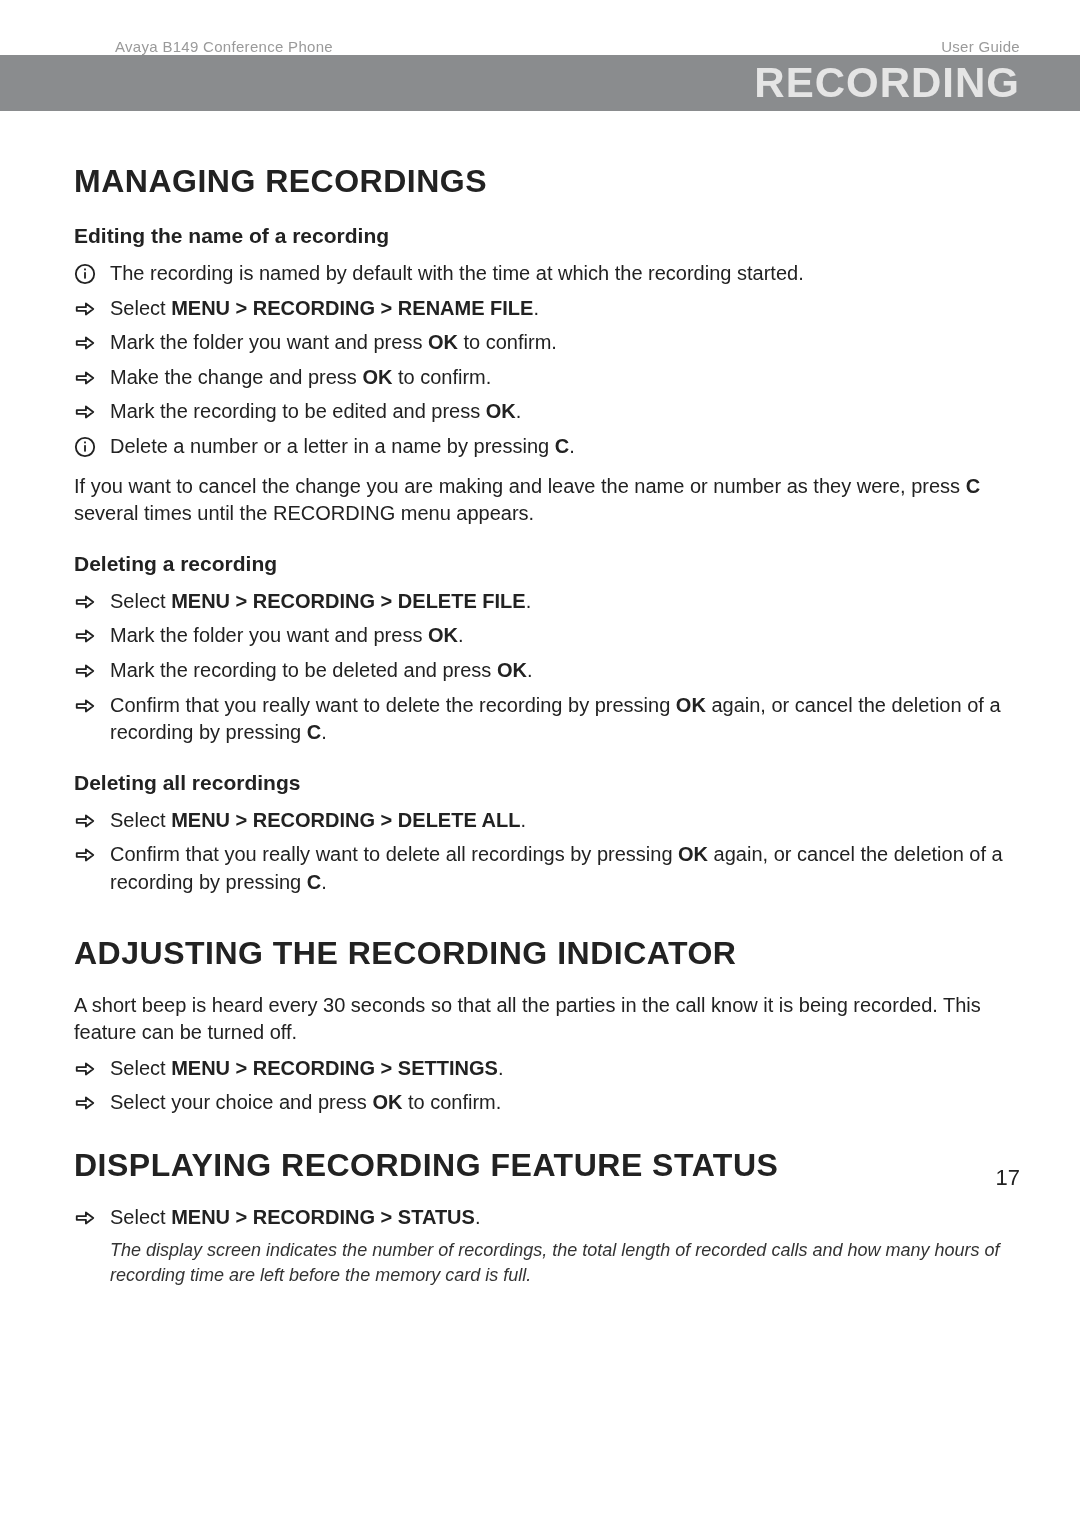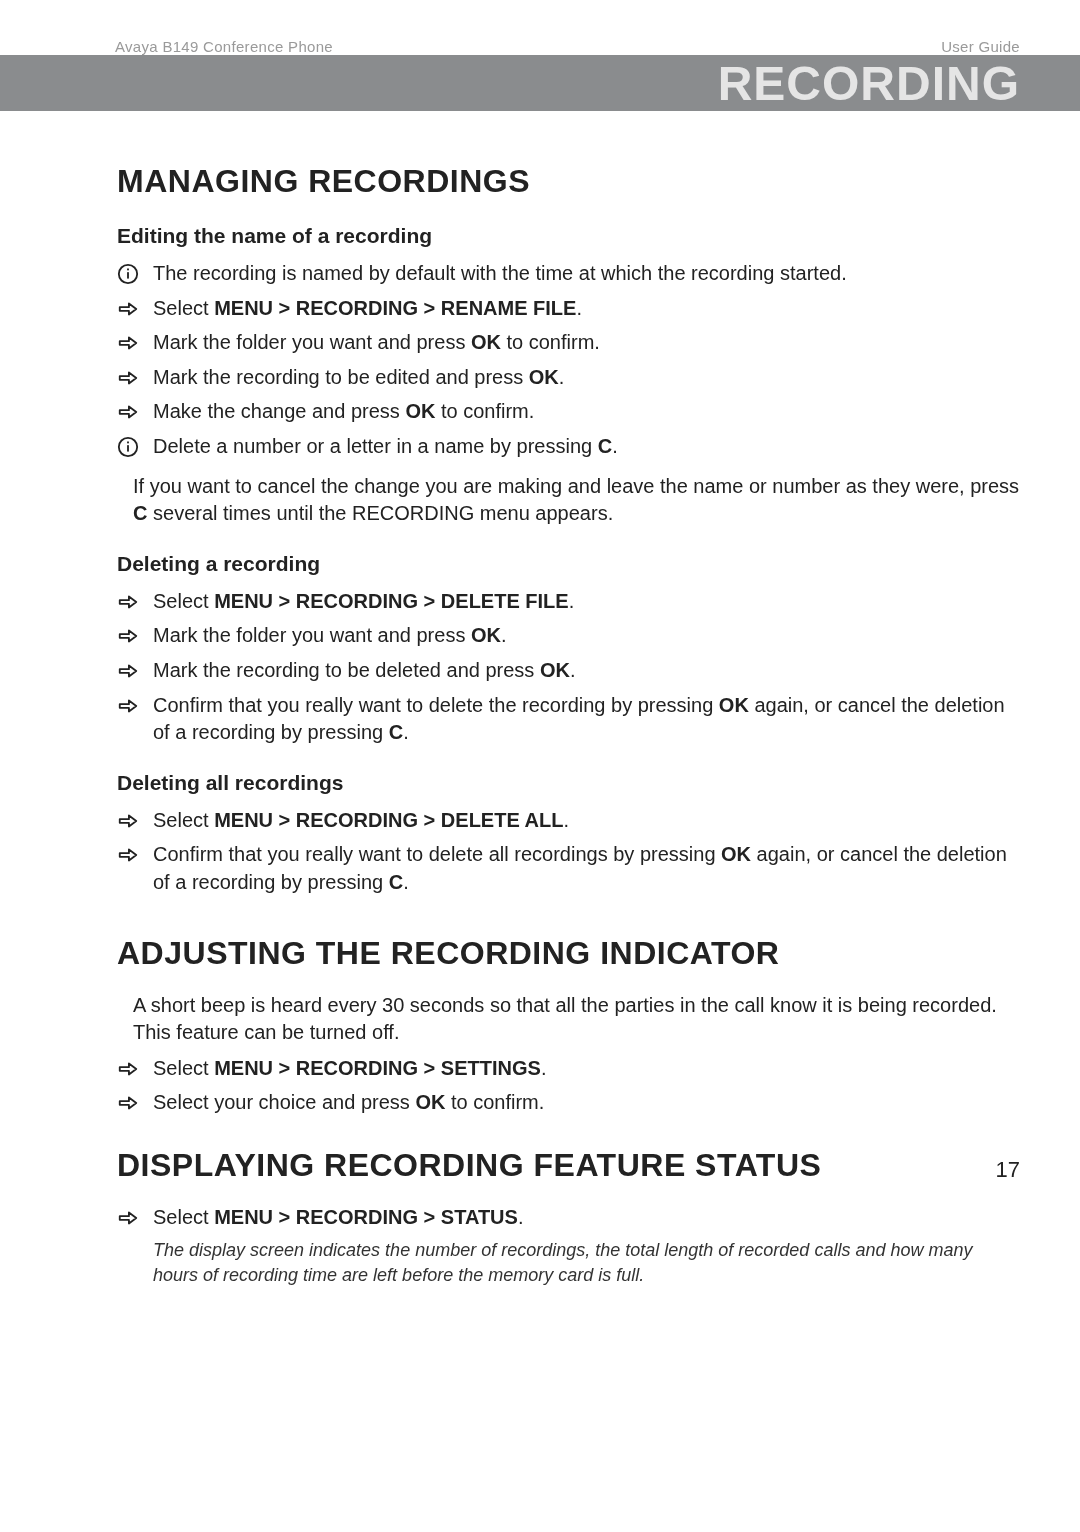--- a/index.html
+++ b/index.html
@@ -1,32 +1,32 @@
 <!DOCTYPE html>
 <html><head>
 <meta charset="utf-8">
 <style>
   * { box-sizing: border-box; margin: 0; padding: 0; }
   html, body { width: 1080px; height: 1532px; background: #fff; font-family: "Helvetica Neue", Arial, sans-serif; color: #222; }
   .page { width: 1080px; height: 1227px; position: relative; }
   .top-meta { padding: 38px 60px 0 115px; display: flex; justify-content: space-between; font-size: 15px; color: #9a9a9a; letter-spacing: .3px; }
   .title-band { background: #8a8c8e; height: 56px; width: 100%; display:flex; align-items:center; justify-content:flex-end; padding-right:60px; }
-  .title-band span { color: #e5e5e5; font-size: 48px; font-weight: 600; letter-spacing: 1px; }
-  .content { padding: 34px 60px 0 117px; }
+  .title-band span { color: #e5e5e5; font-size: 42px; font-weight: 600; letter-spacing: 1px; }
+  .content { padding: 34px 60px 0 74px; }
   h1 { font-size: 32px; font-weight: 700; letter-spacing: .5px; margin-top: 18px; margin-bottom: 20px; font-family: Arial, sans-serif; }
   h2 { font-size: 21px; font-weight: 700; margin-top: 24px; margin-bottom: 12px; font-family: Arial, sans-serif; }
   p, li { font-size: 20px; line-height: 1.38; }
   p { margin: 8px 0; }
   ul.steps { list-style: none; padding: 0; margin: 0; }
   ul.steps li { position: relative; padding-left: 36px; margin: 7px 0; }
   .arrow-icon, .info-icon { position: absolute; left: 0; top: 3px; width: 22px; height: 22px; }
   .info-icon svg, .arrow-icon svg { width: 22px; height: 22px; }
-  .para { margin: 12px 0 8px 16px; }
+  .para { margin: 12px 0 8px 0; }
   .note { font-style: italic; font-size: 18px; color:#333; margin: 4px 0 0 36px; line-height:1.35; }
-  .pagenum { position: absolute; right: 60px; bottom: 44px; font-size: 22px; }
+  .pagenum { position: absolute; right: 60px; bottom: 36px; font-size: 22px; }
   b { font-weight: 700; }
 </style>
 </head>
 <body>
 <div class="page">
 
 <div class="top-meta">
   <span>Avaya B149 Conference Phone</span>
   <span>User Guide</span>
 </div>
@@ -65,29 +65,29 @@
             </svg>
       </span>
       <span><span>Mark the folder you want and press </span><b>OK</b><span> to confirm.</span></span>
     </li>
     <li>
       <span class="arrow-icon">
         <svg viewBox="0 0 24 24">
               <path d="M3 10 H13 V6 L21 12 L13 18 V14 H3 Z" fill="none" stroke="#222" stroke-width="2" stroke-linejoin="round"></path>
             </svg>
       </span>
-      <span><span>Mark the recording to be edited and press </span><b>OK</b><span>.</span></span>
+      <span><span>Make the change and press </span><b>OK</b><span> to confirm.</span></span>
     </li>
     <li>
       <span class="arrow-icon">
         <svg viewBox="0 0 24 24">
               <path d="M3 10 H13 V6 L21 12 L13 18 V14 H3 Z" fill="none" stroke="#222" stroke-width="2" stroke-linejoin="round"></path>
             </svg>
       </span>
-      <span><span>Make the change and press </span><b>OK</b><span> to confirm.</span></span>
+      <span><span>Mark the recording to be edited and press </span><b>OK</b><span>.</span></span>
     </li>
     <li>
       <span class="info-icon">
         <svg viewBox="0 0 24 24">
               <circle cx="12" cy="12" r="10" fill="none" stroke="#222" stroke-width="2"></circle>
               <rect x="11" y="10" width="2" height="7" fill="#222"></rect>
               <rect x="11" y="6" width="2" height="2" fill="#222"></rect>
             </svg>
       </span>
       <span><span>Delete a number or a letter in a name by pressing </span><b>C</b><span>.</span></span>

